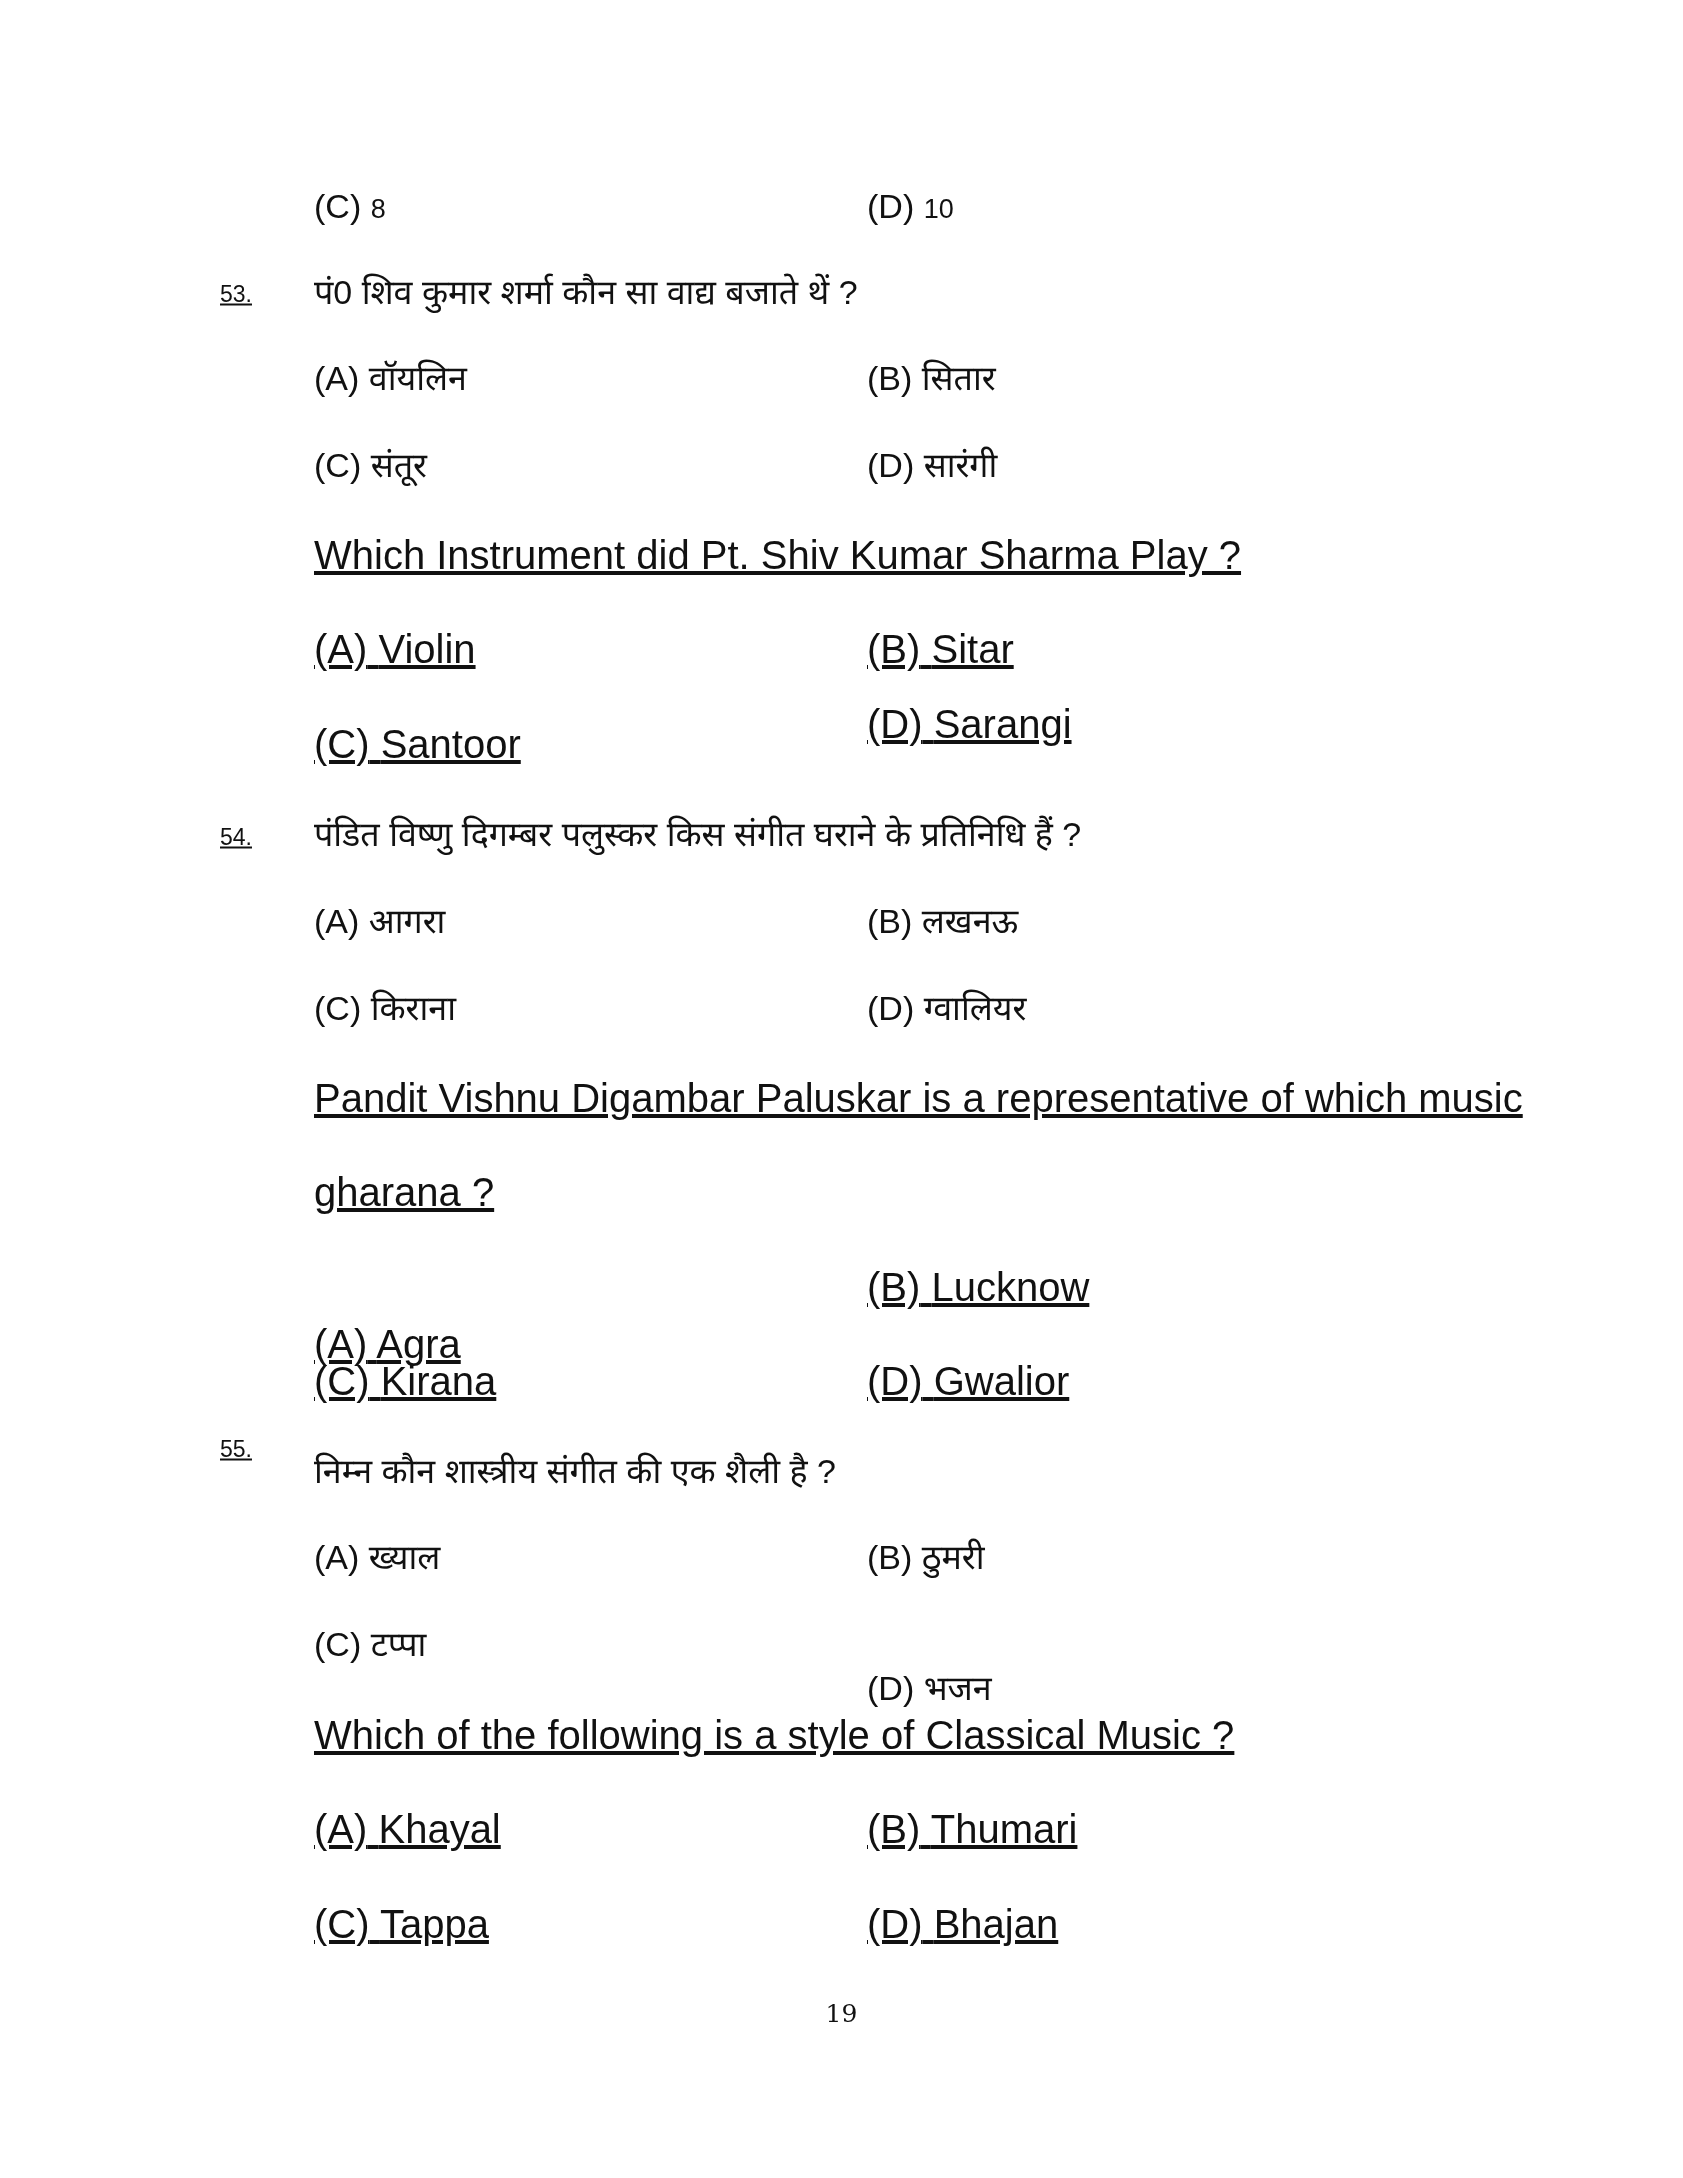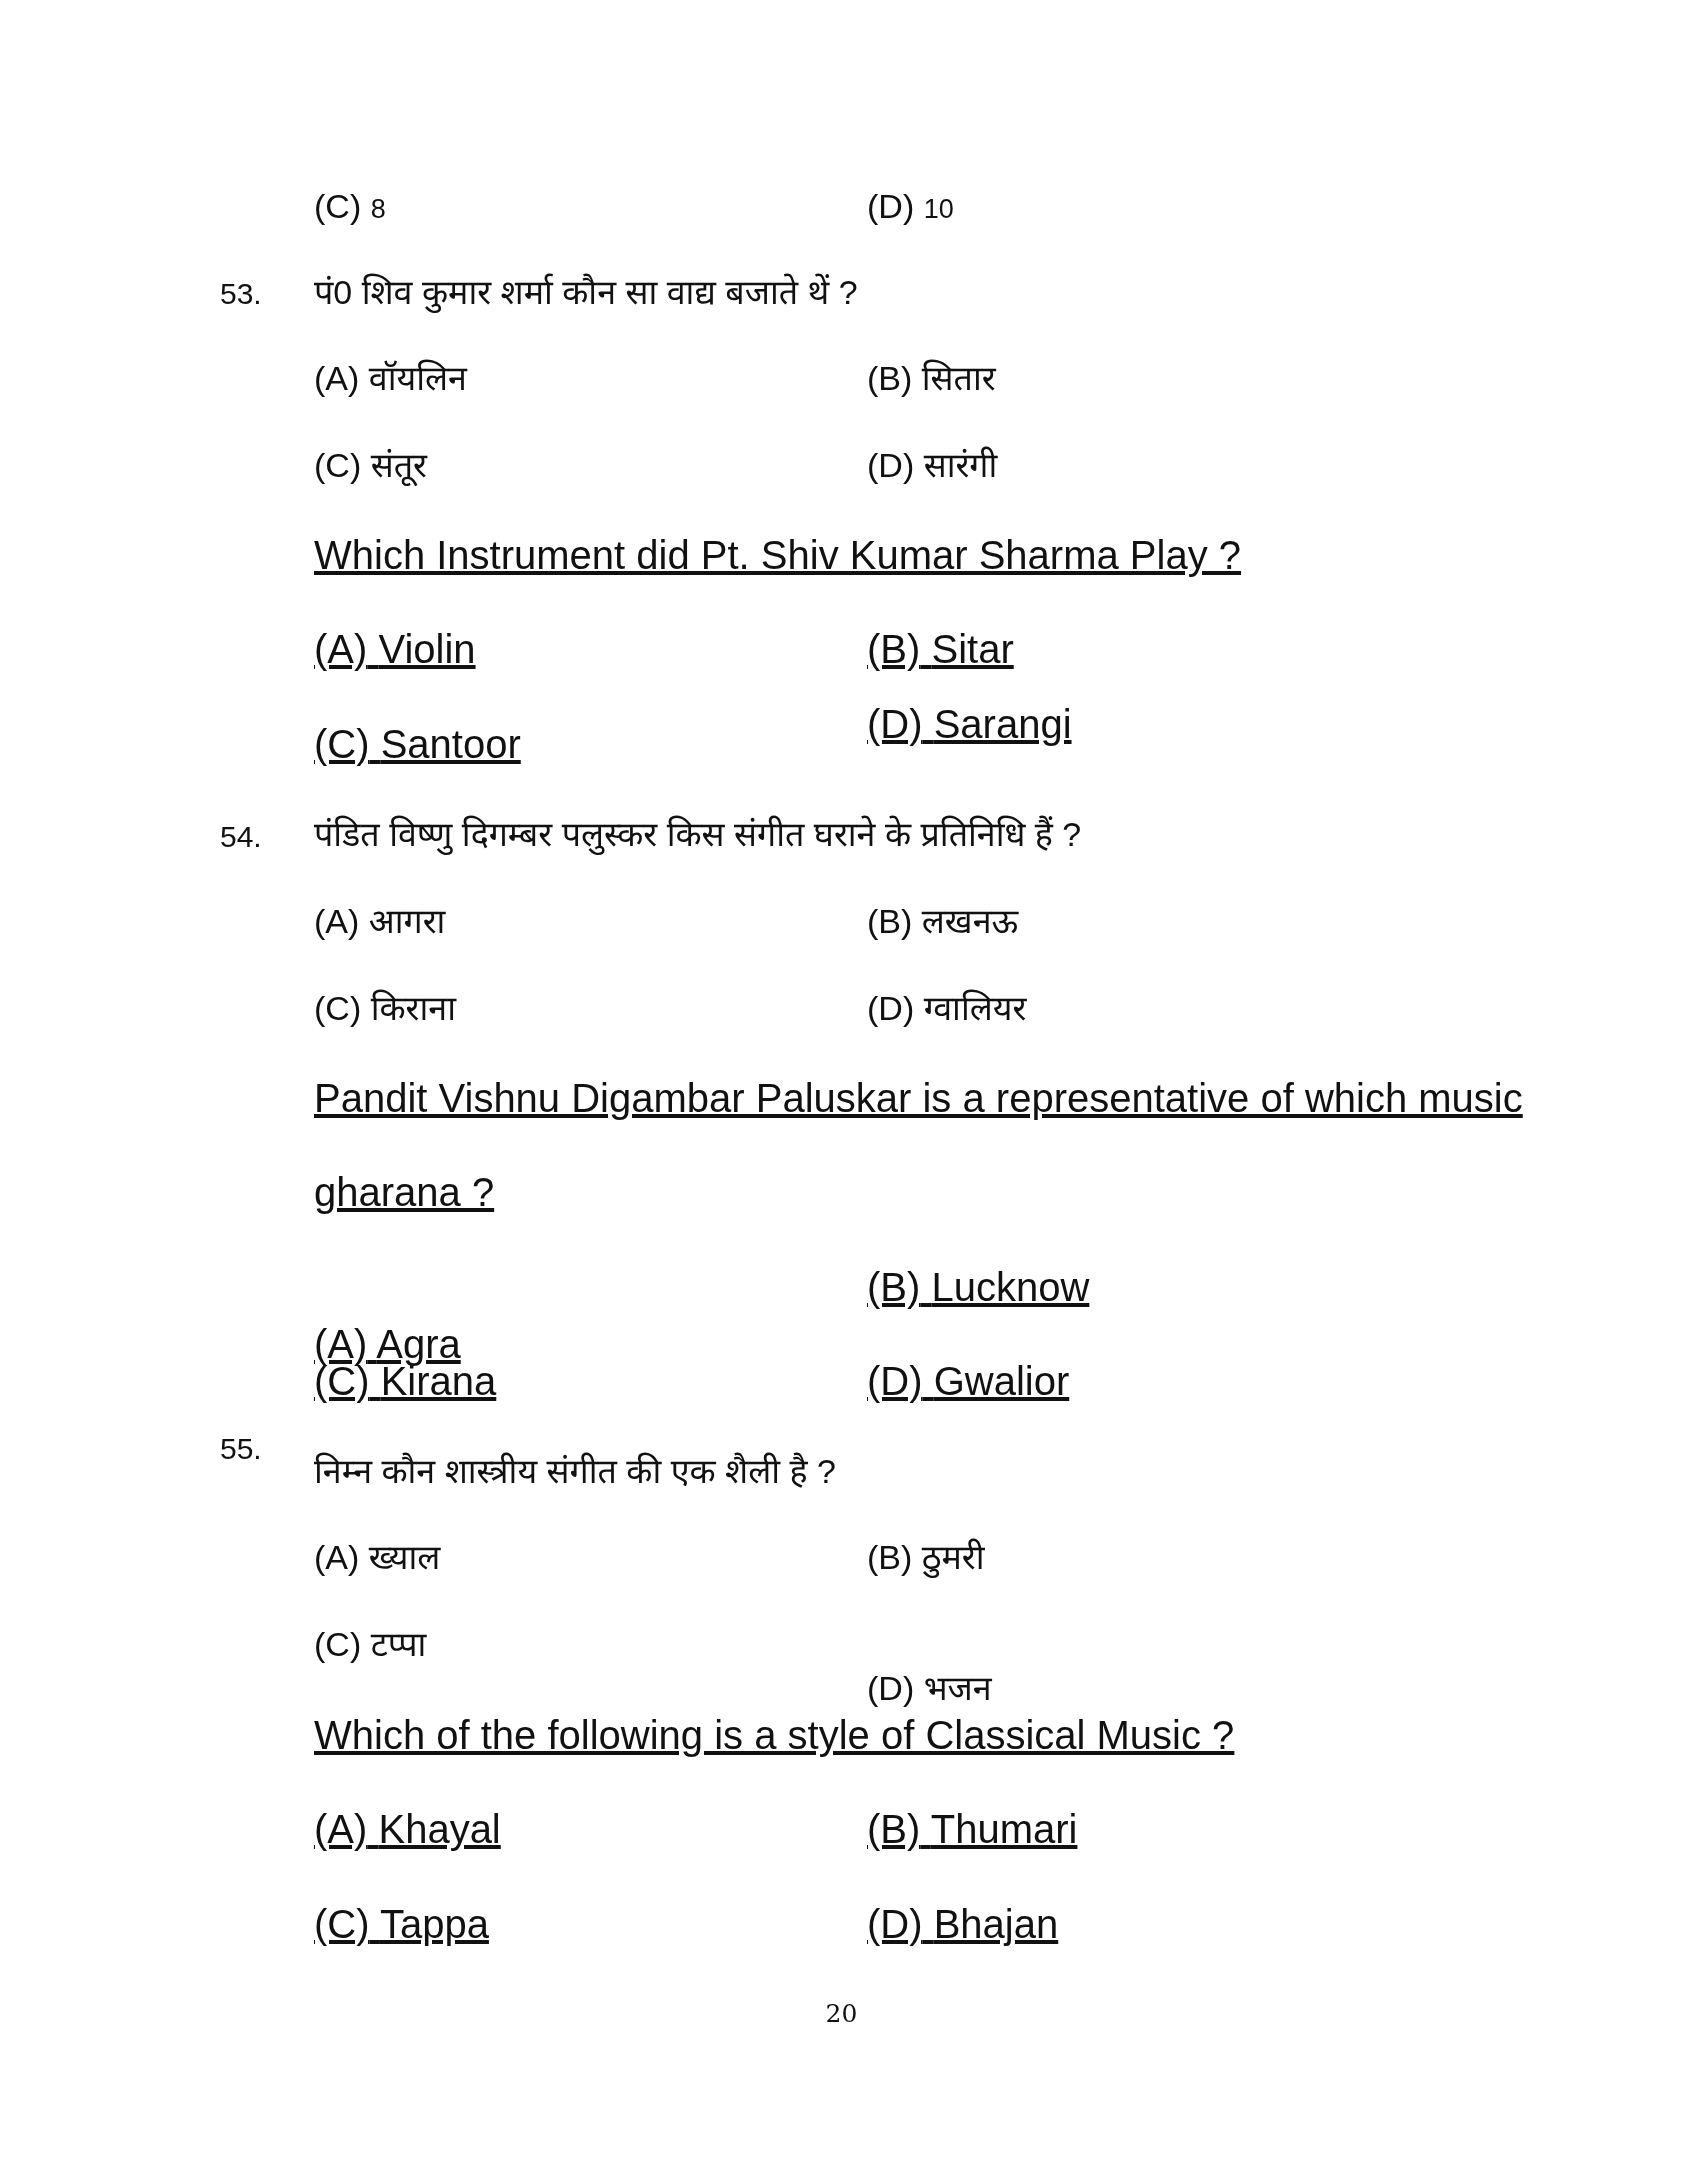--- a/index.html
+++ b/index.html
@@ -1,21 +1,21 @@
 <!DOCTYPE html>
 <html><head>
 <meta charset="utf-8">
 <style>
   html, body { margin:0; padding:0; background:#ffffff; }
   body { width:1683px; height:2178px; position:relative; overflow:hidden;
          font-family:"Liberation Sans", sans-serif; color:#111; }
   .line { position:absolute; white-space:nowrap; line-height:1; transform:translateY(-50%);text-align:center; }
   .hi { font-size:34px; }
   .en { font-size:40px;text-decoration:underline; }
-  .qnum { position:absolute; font-size:30px; left:220px; transform:translateY(-50%); line-height:1; }
+  .qnum { position:absolute; font-size:23px; left:220px; transform:translateY(-50%); line-height:1;text-decoration:underline; }
   .colA { left:314px; }
   .colB { left:867px; }
   .small-num { font-size:27px; }
   .pagenum { position:absolute; left:0; width:100%; text-align:center; top:2013px;
              transform:translateY(-50%); font-family:"DejaVu Serif", serif; font-size:25px; }
 </style>
 </head>
 <body>
 
 <div class="line hi colA" style="top:206px">
@@ -57,14 +57,14 @@
 <div class="line hi colA" style="top:1557px"><span>(A)</span> <span>ख्याल</span></div>
 <div class="line hi colB" style="top:1557px"><span>(B)</span> <span>ठुमरी</span></div>
 <div class="line hi colA" style="top:1644px"><span>(C)</span> <span>टप्पा</span></div>
 <div class="line hi colB" style="top:1688px"><span>(D)</span> <span>भजन</span></div>
 <div class="line en colA" style="top:1735px">Which of the following is a style of Classical Music ?</div>
 <div class="line en colA" style="top:1829px"><span>(A)</span> <span>Khayal</span></div>
 <div class="line en colB" style="top:1829px"><span>(B)</span> <span>Thumari</span></div>
 <div class="line en colA" style="top:1924px"><span>(C)</span> <span>Tappa</span></div>
 <div class="line en colB" style="top:1924px"><span>(D)</span> <span>Bhajan</span></div>
 
-<div class="pagenum">20</div>
+<div class="pagenum">19</div>
 
 
 </body></html>

